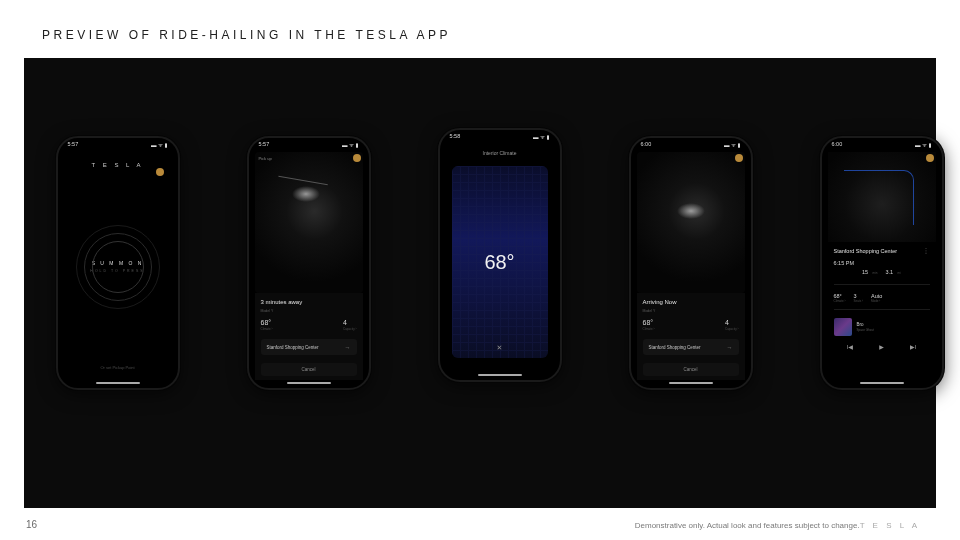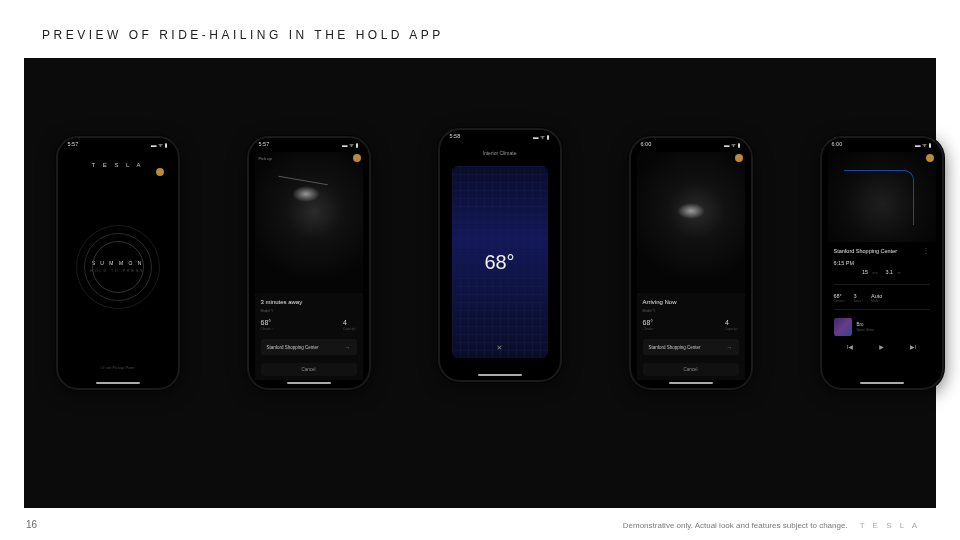--- a/index.html
+++ b/index.html
@@ -30,21 +30,21 @@
   }
   .page-number {
     position: absolute;
     bottom: 10px; left: 26px;
     font-size: 10px; color: #6a6a6a;
   }
   .footer-right {
     position: absolute;
     bottom: 10px; right: 40px;
     font-size: 8px; color: #7a7a7a;
-    display: flex; align-items: center; gap: 12px;
+    display: flex; align-items: center; gap: 0;
   }
   .footer-logo { letter-spacing: 3px; font-size: 8px; color: #a8a8a8; }
 
   
   .phone {
     width: 124px; height: 254px;
     background: #000;
     border: 2px solid #1a1a1a;
     border-radius: 22px;
     position: relative;
@@ -202,21 +202,21 @@
     background: linear-gradient(135deg, #3a2a6a, #6a3a8a, #2a4a8a);
   }
   .p5-track { font-size: 4.5px; color: #ccc; line-height: 1.4; }
   .p5-artist { font-size: 3px; color: #555; }
   .p5-controls { display: flex; justify-content: space-around; margin-top: 4px; font-size: 6px; color: #999; }
   .arrow { font-size: 6px; color: #888; }
 </style>
 </head>
 <body>
 
-<div class="slide-title">PREVIEW OF RIDE-HAILING IN THE HOLD APP</div>
+<div class="slide-title">PREVIEW OF RIDE-HAILING IN THE TESLA APP</div>
 
 <div class="stage">
 
   <div class="phone">
     <div class="notch"></div>
     <div class="status-bar">
       <span>5:57</span>
       <span class="status-right">▬ ᯤ ▮</span>
     </div>
     <div class="screen">

